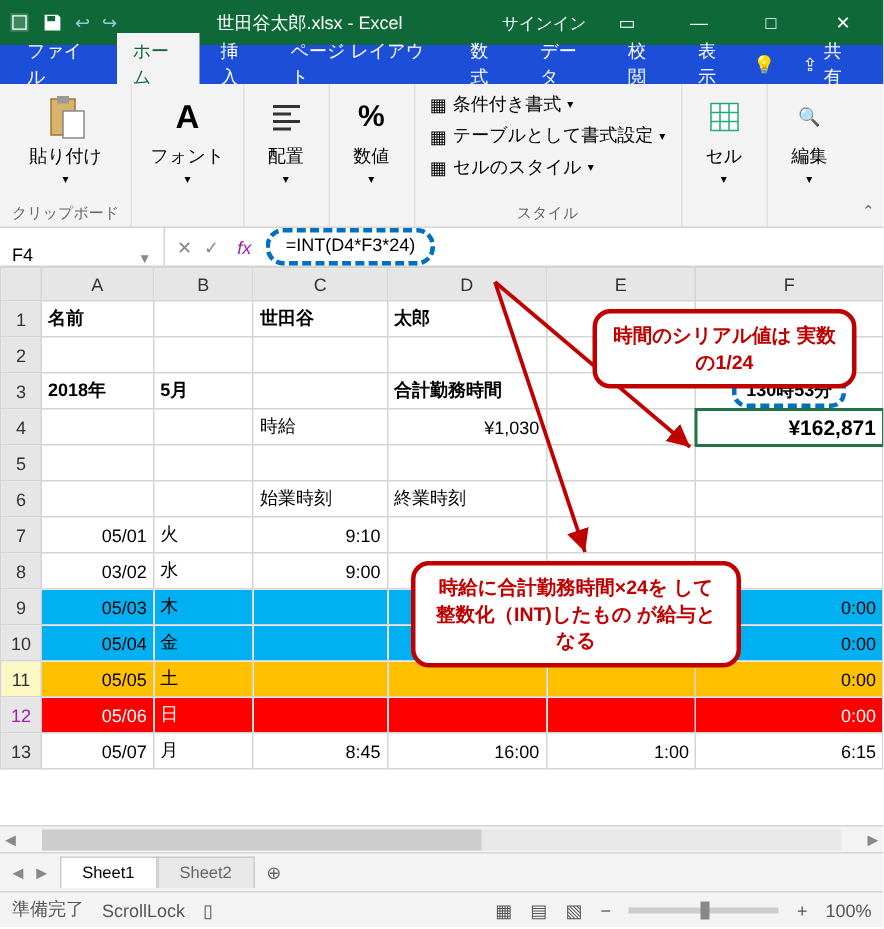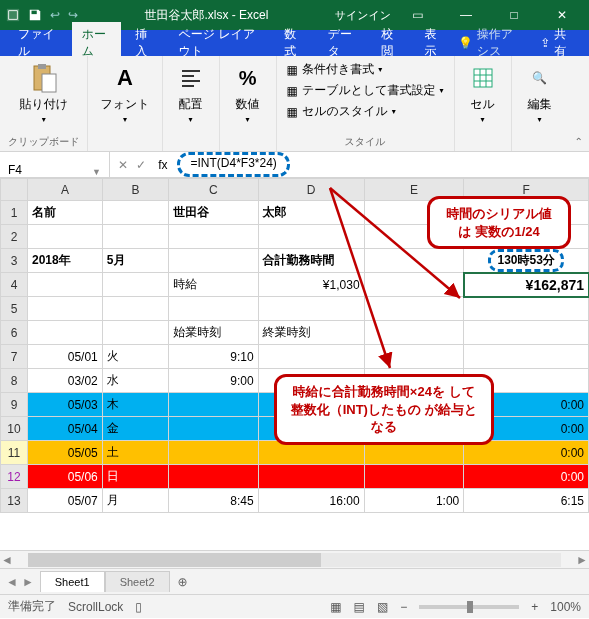--- a/index.html
+++ b/index.html
@@ -20,21 +20,21 @@
 .ribbon-group .grp-label{font-size:10px;color:#666;margin-top:2px}
 .ribbon-big-btn{display:flex;flex-direction:column;align-items:center;gap:2px;padding:2px 4px;font-size:11px}
 .ribbon-big-btn .icn{width:32px;height:32px;display:flex;align-items:center;justify-content:center}
 .ribbon-list{display:flex;flex-direction:column;gap:2px;font-size:11px}
 .ribbon-list-item{display:flex;align-items:center;gap:4px;padding:1px 2px}
 .ribbon-collapse{position:absolute;right:6px;bottom:4px;font-size:10px;color:#666}
 .namebox-row{height:26px;border-bottom:1px solid #d4d4d4;display:flex;align-items:center;background:#fff}
 .namebox{width:110px;border-right:1px solid #d4d4d4;padding:0 8px;height:100%;display:flex;align-items:flex-end;justify-content:space-between}
 .namebox .dd{color:#888;font-size:9px}
 .fx-btns{display:flex;align-items:center;gap:8px;padding:0 8px;color:#888}
-.fx-label{color:#000000;padding:0 4px}
+.fx-label{font-style:italic;color:#a21caf;padding:0 4px}
 .formula-input{flex:1;padding:0 6px;height:100%;display:flex;}
 .formula-highlight{border:3px dashed #0070c0;border-radius:12px;padding:1px 10px;color:#000}
 .grid-area{position:relative;height:372px;overflow:hidden;background:#fff}
 table.sheet{border-collapse:collapse;width:100%}
 table.sheet th,table.sheet td{border:1px solid #d4d4d4;height:24px;padding:0 4px;font-size:12px;white-space:nowrap;overflow:hidden}
 table.sheet thead th{background:#e6e6e6;font-weight:normal;text-align:center;color:#333;height:22px}
 table.sheet .rowhdr{background:#e6e6e6;text-align:center;width:26px;color:#333}
 table.sheet .corner{background:#e6e6e6;width:26px}
 .colA{width:72px}.colB{width:64px}.colC{width:86px}.colD{width:102px}.colE{width:96px}.colF{width:120px}
 .bold{font-weight:bold}
@@ -96,21 +96,20 @@
   <div class="tab">ファイル</div>
   <div class="tab active">ホーム</div>
   <div class="tab">挿入</div>
   <div class="tab">ページ レイアウト</div>
   <div class="tab">数式</div>
   <div class="tab">データ</div>
   <div class="tab">校閲</div>
   <div class="tab">表示</div>
   <div class="help">
     <span>💡</span>
-    <span>操作アシス</span>
   </div>
   <div class="spacer"></div>
   <div class="tab" style="display:flex;gap:4px;align-items:center">
     <span>⇪</span>
     <span>共有</span>
   </div>
 </div>
 
 <div class="ribbon">
   <div class="ribbon-group">
@@ -341,21 +340,21 @@
   <td class="right">05/07</td>
   <td>月</td>
   <td class="right">8:45</td>
   <td class="right">16:00</td>
   <td class="right">1:00</td>
   <td class="right">6:15</td>
         </tr>
 </tbody>
 </table>
 
-<div class="callout" style="top:18px;right:18px;width:144px">時間のシリアル値は
+<div class="callout" style="top:28px;right:18px;width:176px">時間のシリアル値は
 実数の1/24</div>
 <div class="callout" style="top:196px;left:274px;width:220px">時給に合計勤務時間×24を
 して整数化（INT)したもの
 が給与となる</div>
 
 <svg class="callout-arrow" style="top:0;left:300px" width="200" height="200">
   <defs>
         <marker id="ah" markerWidth="8" markerHeight="8" refX="6" refY="3" orient="auto">
           <path d="M0,0 L6,3 L0,6 z" fill="#c00000"></path>
         </marker>

